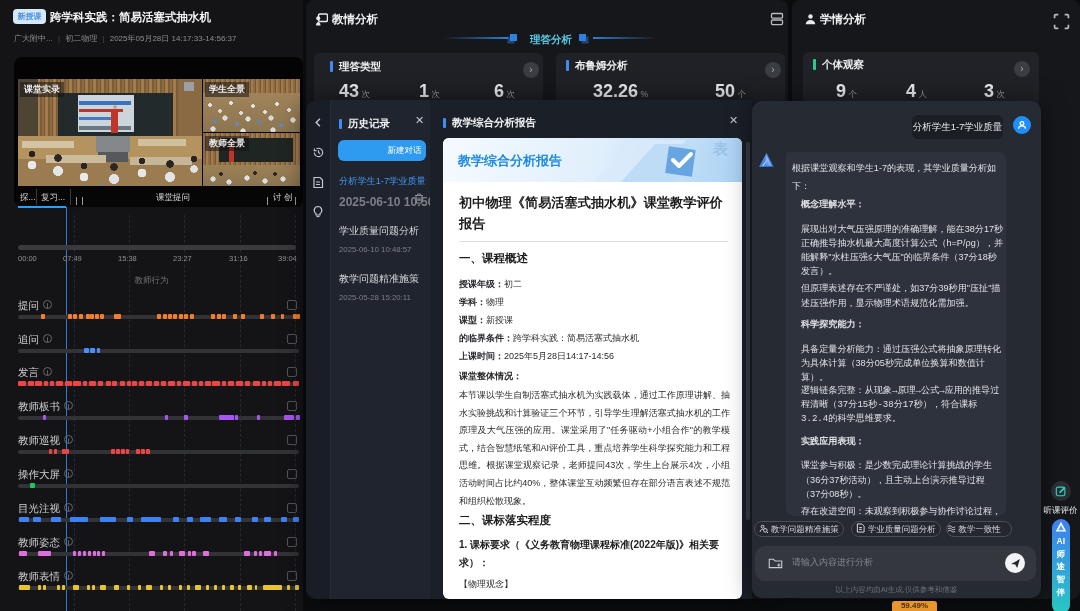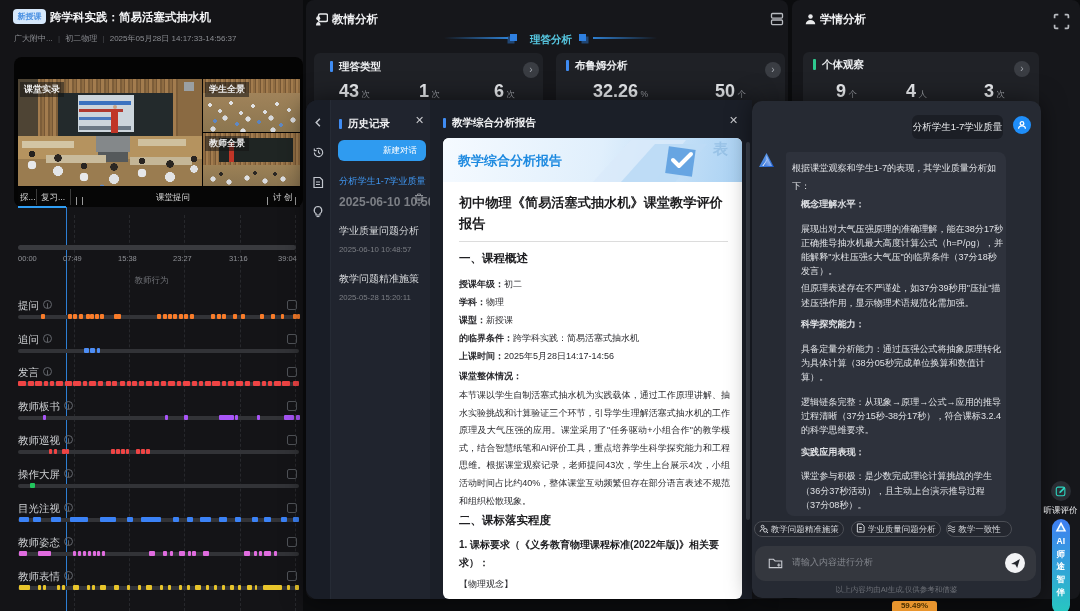--- a/index.html
+++ b/index.html
@@ -378,21 +378,21 @@
       <path d="M2 1.5h6l2.5 2.5v7.5h-8.5z"></path>
       <path d="M4 6h4M4 8.5h4"></path>
     </svg>
 <svg class="abs" style="left:312px;top:205px;" width="12" height="13" viewBox="0 0 12 13" fill="none" stroke="#c3c7ce" stroke-width="1.2">
       <path d="M6 1.5a3.8 3.8 0 012 7v1.5H4V8.5a3.8 3.8 0 012-7z"></path>
       <path d="M4.5 11.5h3"></path>
     </svg>
 <div class="abs" style="left:331px;top:100px;width:99px;height:499px;background:#20242e;"></div>
 <div class="abs" style="left:339px;top:117px;font-size:10.5px;font-weight:bold;color:#f0f1f3;"><span class="bbar" style="height:10px;"></span>历史记录</div>
 <div class="abs" style="left:415px;top:114px;font-size:11px;color:#c8c9cd;">✕</div>
-<div class="abs" style="left:338px;top:140px;width:88px;height:21px;background:#2f9bf0;border-radius:6px;color:#fff;font-size:8.5px;line-height:21px;padding-left:45px;">新建对话</div>
+<div class="abs" style="left:338px;top:140px;width:88px;height:21px;background:#2f9bf0;border-radius:6px;color:#fff;font-size:8.5px;text-align:center;line-height:21px;padding-left:45px;">新建对话</div>
 <div class="abs" style="left:339px;top:175px;font-size:9.2px;color:#3f97f2;white-space:nowrap;">分析学生1-7学业质量</div>
 <div class="abs" style="left:339px;top:195px;font-size:12px;color:#7c7f85;font-weight:bold;">2025-06-10 10:50:10</div>
 <svg class="abs" style="left:414px;top:193px;" width="10" height="11" viewBox="0 0 10 11" fill="none" stroke="#8a8d93" stroke-width="1">
       <path d="M1 2.5h8M3.5 2.5V1h3v1.5M2 2.5l.5 7.5h5l.5-7.5M4 4.5v3.5M6 4.5v3.5"></path>
     </svg>
 <div class="abs" style="left:339px;top:224px;font-size:10px;color:#d6d8db;white-space:nowrap;">学业质量问题分析</div>
 <div class="abs" style="left:339px;top:245px;font-size:7.8px;color:#7c7f85;">2025-06-10 10:48:57</div>
 <div class="abs" style="left:339px;top:272px;font-size:10px;color:#d6d8db;white-space:nowrap;">教学问题精准施策</div>
 <div class="abs" style="left:339px;top:293px;font-size:7.8px;color:#7c7f85;">2025-05-28 15:20:11</div>
 <div class="abs" style="left:430px;top:100px;width:322px;height:499px;background:#1b1f28;"></div>
@@ -445,21 +445,21 @@
       <path d="M10 6.5l-4.5 7.5H4.2z" fill="#f2f7fd" opacity=".95"></path>
     </svg>
 <div class="abs" style="left:786px;top:152px;width:220px;height:364px;background:#2e323c;border-radius:3px 8px 8px 8px;overflow:hidden;color:#dfe1e5;">
 <div style="padding:7px 2px 9px 6px;font-size:9.1px;line-height:14.1px;">
 <p style="line-height:18px;">根据课堂观察和学生1-7的表现，其学业质量分析如下：</p>
 <p style="margin:2px 0 0 9px;font-weight:bold;">概念理解水平：</p>
 <p style="margin:10.5px 0 0 9px;">展现出对大气压强原理的准确理解，能在38分17秒正确推导抽水机最大高度计算公式（<span style="white-space:nowrap">h=P/ρg</span>），并能解释"水柱压强≦大气压"的临界条件（37分18秒发言）。</p>
 <p style="margin:3.5px 0 0 9px;">但原理表述存在不严谨处，如37分39秒用"压扯"描述压强作用，显示物理术语规范化需加强。</p>
 <p style="margin:7.5px 0 0 9px;font-weight:bold;">科学探究能力：</p>
 <p style="margin:10.5px 0 0 9px;">具备定量分析能力：通过压强公式将抽象原理转化为具体计算（38分05秒完成单位换算和数值计算）。</p>
-<p style="margin:11px 0 0 9px;">逻辑链条完整：从现象→原理→公式→应用的推导过程清晰（37分15秒-38分17秒），符合课标3.2.4的科学思维要求。</p>
+<p style="margin:0 0 0 9px;font-family:Liberation Mono, monospace;">逻辑链条完整：从现象→原理→公式→应用的推导过程清晰（37分15秒-38分17秒），符合课标3.2.4的科学思维要求。</p>
 <p style="margin:7.5px 0 0 9px;font-weight:bold;">实践应用表现：</p>
 <p style="margin:10.5px 0 0 9px;">课堂参与积极：是少数完成理论计算挑战的学生（36分37秒活动），且主动上台演示推导过程（37分08秒）。</p>
 <p style="margin:3.5px 0 0 9px;">存在改进空间：未观察到积极参与协作讨论过程，建议加强小组协作能力的培养。</p>
 </div>
 </div>
 <div class="abs" style="left:754px;top:521px;width:90px;height:16px;border:1px solid #4b4e55;border-radius:8px;background:#24272f;color:#d8dade;font-size:8.5px;text-align:center;line-height:14.5px;white-space:nowrap;"><svg width="9" height="9" viewBox="0 0 10 10" fill="none" stroke="#d8dade" stroke-width="1.1" style="vertical-align:-1px;">
         <circle cx="4" cy="3" r="1.6"></circle>
         <path d="M1.2 8.6c0-1.6 1.2-2.6 2.8-2.6"></path>
         <circle cx="7" cy="7" r="2"></circle>
         <path d="M8.5 8.5L10 10"></path>

